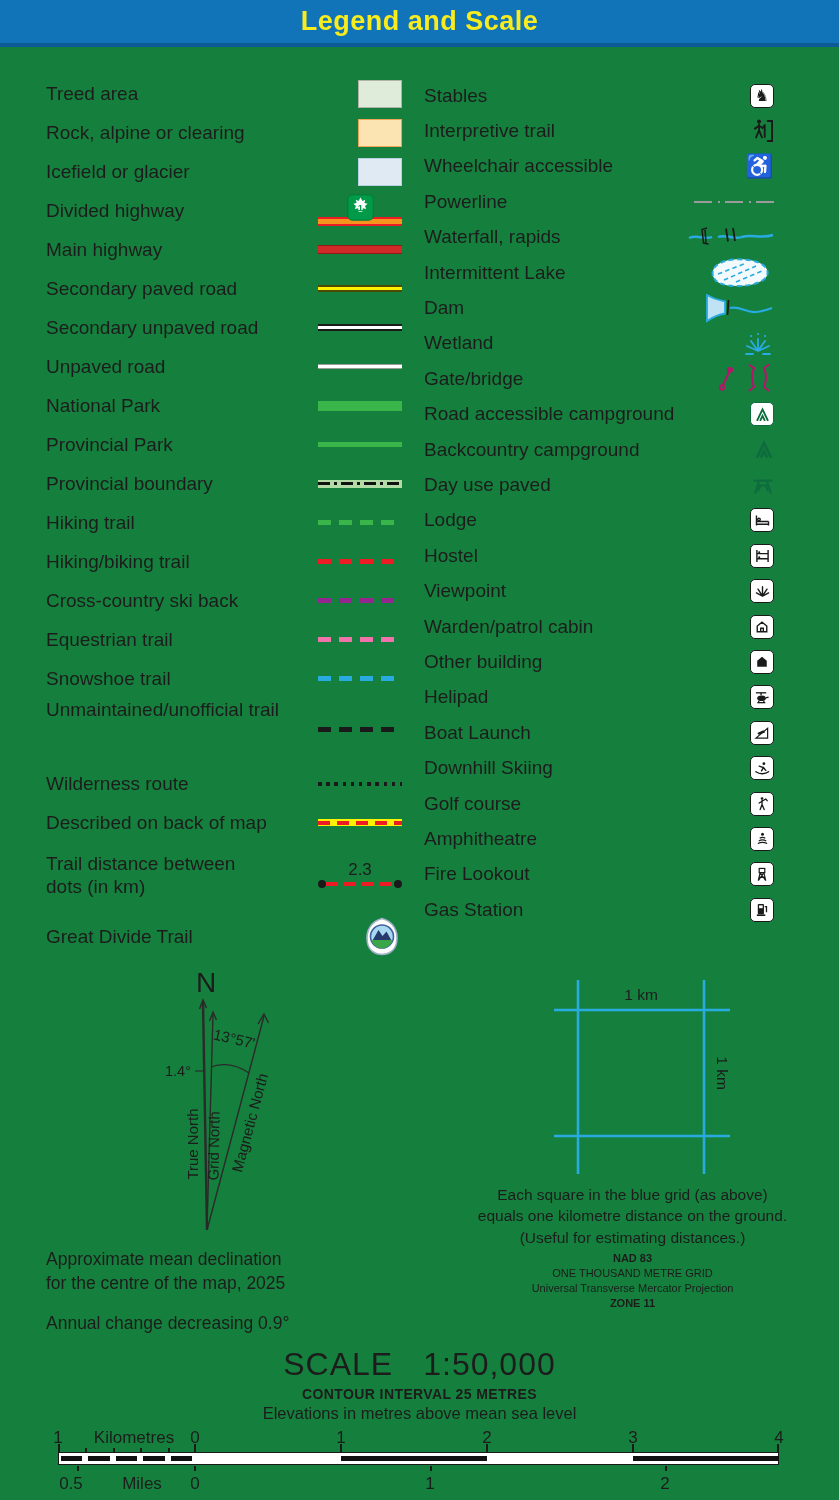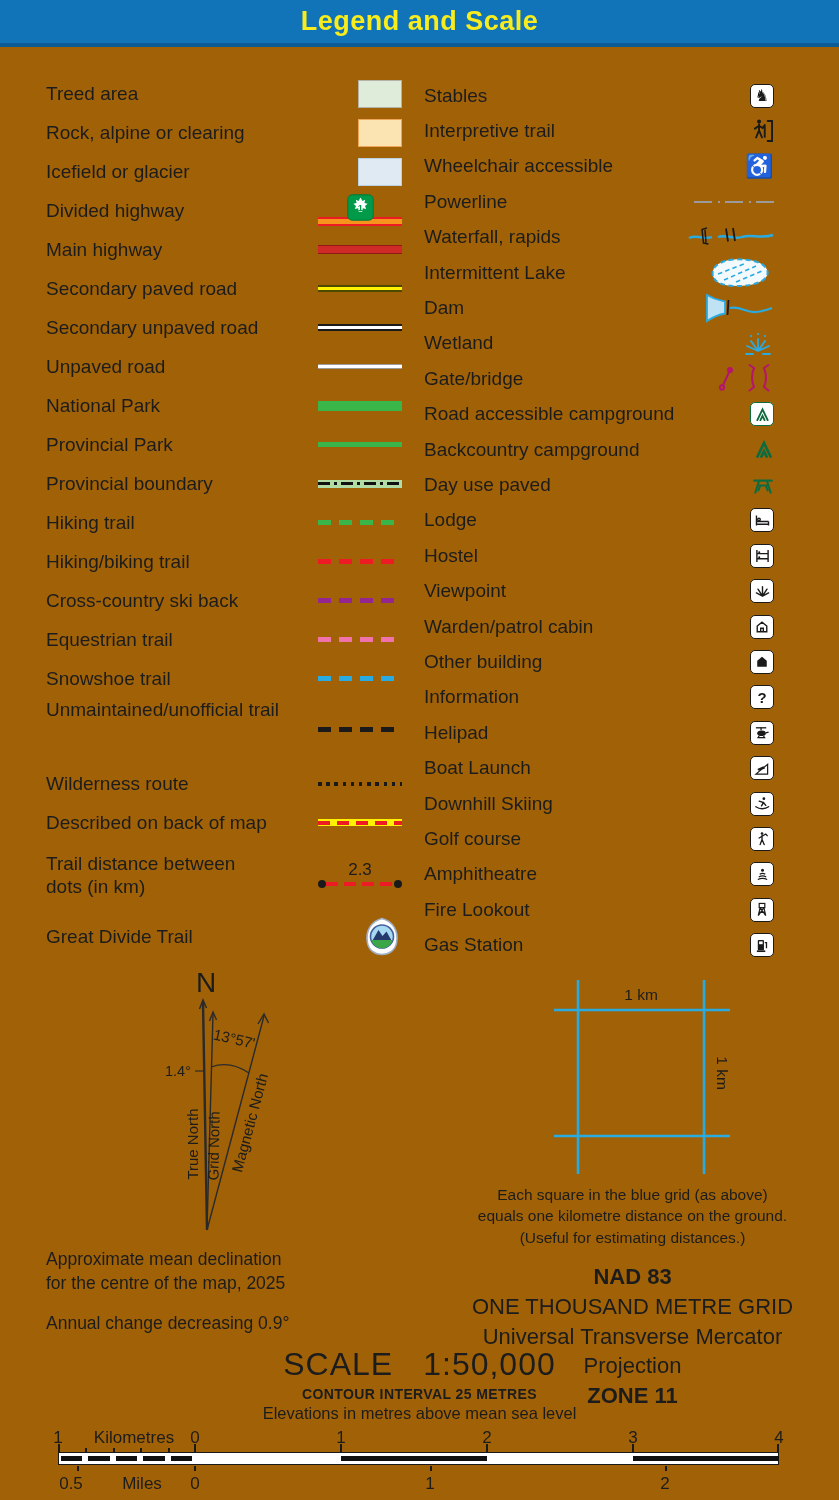--- a/index.html
+++ b/index.html
@@ -1,16 +1,16 @@
 <!DOCTYPE html>
 <html><head>
 <meta charset="utf-8">
 <style>
   html,body{margin:0;padding:0;background:#e8e8e8}
-  .page{position:relative;width:839px;height:1500px;background:#a16207;
+  .page{position:relative;width:839px;height:1500px;background:#15803d;
         font-family:"Liberation Sans",sans-serif;color:#1c1c1c;overflow:hidden;margin:0 auto}
   
   .hdr{position:absolute;left:0;top:0;width:100%;height:43px;background:#1173b8;
        border-bottom:4px solid #0c5a96;display:flex;align-items:center;justify-content:center}
   .hdr h1{margin:0;font-size:27px;font-weight:bold;color:#f8ec1e;letter-spacing:.5px}
   
   .col-left{position:absolute;left:46px;top:74px;width:356px}
   .col-right{position:absolute;left:424px;top:78px;width:350px}
   .lrow{display:flex;align-items:center;justify-content:space-between;height:39px}
   .lrow.wrap{display:block;height:66px}
@@ -59,21 +59,21 @@
   .tval{position:absolute;bottom:11px;left:0;right:0;text-align:center;font-size:17px}
   .powerline{display:inline-block;width:80px;height:2px;
      background:repeating-linear-gradient(90deg,#9b9b9b 0 18px,transparent 18px 24px,#9b9b9b 24px 25.5px,transparent 25.5px 31px)}
   
   .decl-block{position:absolute;left:46px;top:972px;width:340px}
   .decl-block svg{display:block;margin-left:46px}
   .decl-cap{font-size:17.5px;line-height:1.35;margin-top:10px}
   .decl-annual{font-size:17.5px;margin-top:18px}
   .grid-block{position:absolute;left:445px;top:972px;width:375px;text-align:center}
   .grid-cap{font-size:15.5px;line-height:1.38;margin-top:4px}
-  .nad{font-size:22px;line-height:1.35;margin-top:14px}
+  .nad{font-size:11px;line-height:1.35;margin-top:3px}
   .b{font-weight:bold}
   .scale-block{position:absolute;left:0;top:1346px;width:100%;text-align:center}
   .scale-title{font-size:32px;letter-spacing:1px}
   .scale-title .gap{display:inline-block;width:30px}
   .contour{font-size:14px;font-weight:bold;margin-top:3px;letter-spacing:.4px}
   .elev{font-size:16.5px;margin-top:2px}
   
   .scalebar{position:absolute;left:58px;top:1428px;width:760px;height:72px}
   .sbl,.sbm{position:absolute;transform:translateX(-50%);font-size:17px;white-space:nowrap}
   .sbl{top:0}.sbm{top:46px}
@@ -412,28 +412,20 @@
           </span>
         </span>
       </div>
       <div class="rrow">
         <span class="rlabel">Other building</span>
         <span class="ricon">
           <span class="box">
             <svg width="14" height="13" viewBox="0 0 16 15">
               <path d="M2.5 13.5 V6.5 L8 2 L13.5 6.5 V13.5 Z" fill="#1a1a1a"></path>
             </svg>
-          </span>
-        </span>
-      </div>
-      <div class="rrow">
-        <span class="rlabel">Information</span>
-        <span class="ricon">
-          <span class="box">
-            <span class="glyph" style="font-size:15px;font-weight:bold;line-height:1">?</span>
           </span>
         </span>
       </div>
       <div class="rrow">
         <span class="rlabel">Helipad</span>
         <span class="ricon">
           <span class="box">
             <svg width="16" height="15" viewBox="0 0 17 16" fill="none" stroke="#1a1a1a" stroke-width="1.4">
               <line x1="2" y1="3" x2="13" y2="3"></line>
               <line x1="7.5" y1="3" x2="7.5" y2="5.5"></line>

